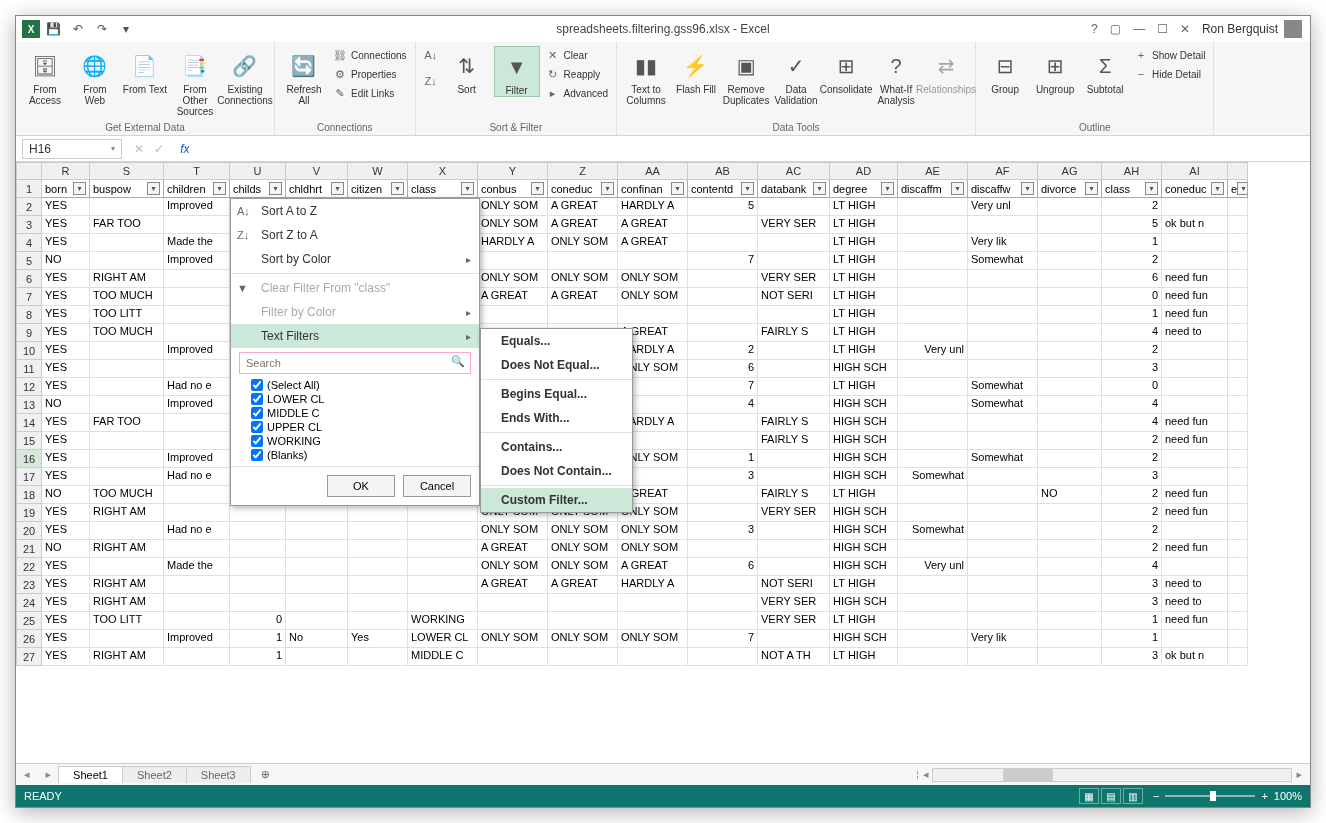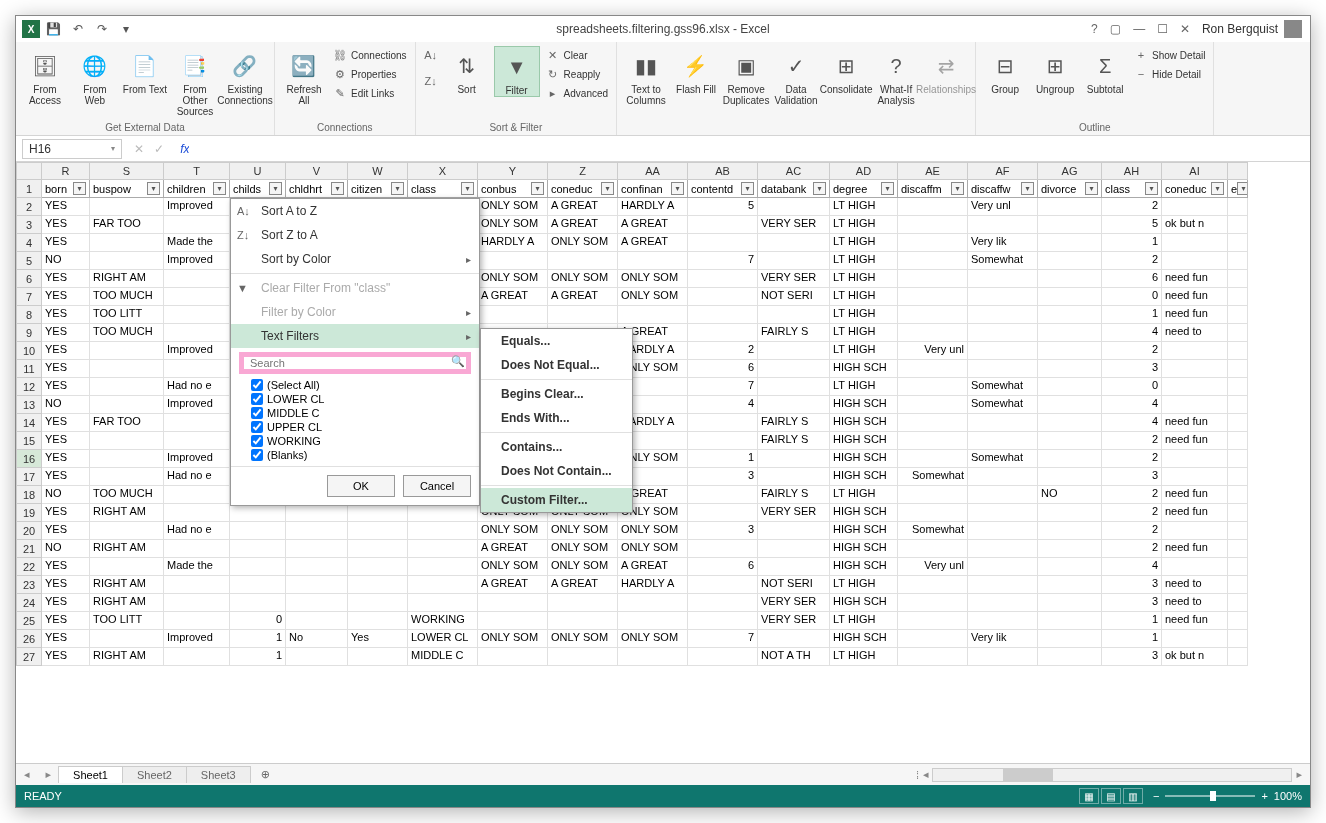--- a/index.html
+++ b/index.html
@@ -57,21 +57,21 @@
 
 
 .filter-dd { position: absolute; top: 0; left: 0; background: #fff; border: 1px solid #999; box-shadow: 2px 2px 6px rgba(0,0,0,0.3); z-index: 10; font-size: 12px; }
 .dd-item { padding: 5px 28px 5px 30px; display: flex; align-items: center; gap: 8px; color: #333; position: relative; }
 .dd-item.disabled { color: #aaa; }
 .dd-item .dd-icon { position: absolute; left: 6px; width: 16px; font-size: 11px; color: #666; }
 .dd-item.has-sub::after { content: '▸'; position: absolute; right: 8px; font-size: 10px; color: #666; }
 .dd-item.sub-active { background: #cce8d8; }
 .dd-sep { height: 1px; background: #e0e0e0; margin: 2px 0; }
 .dd-search { margin: 4px 8px; }
-.dd-search input { width: 100%; height: 22px; border: 5px solid #f9a8d4; padding: 0 22px 0 6px; font-size: 11px; }
+.dd-search input { width: 100%; height: 22px; border: 1px solid #f9a8d4; padding: 0 22px 0 6px; font-size: 11px; }
 .dd-search-wrap { position: relative; }
 .dd-search-wrap::after { content: '🔍'; position: absolute; right: 6px; top: 3px; font-size: 11px; color: #888; }
 .dd-checks { margin: 4px 8px; max-height: 110px; overflow: auto; font-size: 11px; }
 .dd-check { display: flex; align-items: center; gap: 4px; padding: 1px 0 1px 12px; }
 .dd-check input { width: 12px; height: 12px; }
 .dd-buttons { display: flex; justify-content: flex-end; gap: 8px; padding: 8px; border-top: 1px solid #e0e0e0; }
 .dd-buttons button { width: 68px; height: 22px; font-size: 11px; border: 1px solid #999; background: #f5f5f5; }
 
 
 .submenu { position: absolute; background: #fff; border: 1px solid #999; box-shadow: 2px 2px 6px rgba(0,0,0,0.3); z-index: 11; font-size: 12px; min-width: 150px; }
@@ -237,20 +237,21 @@
           </div>
         <div class="rbtn-large">
             <div class="ricon">?</div>
             <div class="rlabel">What-If Analysis</div>
           </div>
         <div class="rbtn-large" style="opacity:0.5;">
             <div class="ricon">⇄</div>
             <div class="rlabel">Relationships</div>
           </div>
       </div>
+      <div class="rgroup-label">Data Tools</div>
     </div>
     <div class="rgroup">
       <div class="rgroup-content">
         <div class="rbtn-large">
             <div class="ricon">⊟</div>
             <div class="rlabel">Group</div>
           </div>
         <div class="rbtn-large">
             <div class="ricon">⊞</div>
             <div class="rlabel">Ungroup</div>
@@ -1019,21 +1020,21 @@
       <div class="dd-buttons">
         <button>OK</button>
         <button>Cancel</button>
       </div>
     </div>
 
     <div class="submenu" id="submenu" style="left: 464px; top: 166px; font-weight: bold;">
       <div class="sm-item">Equals...</div>
       <div class="sm-item">Does Not Equal...</div>
       <div class="sm-sep"></div>
-      <div class="sm-item">Begins Clear...</div>
+      <div class="sm-item">Begins Equal...</div>
       <div class="sm-item">Ends With...</div>
       <div class="sm-sep"></div>
       <div class="sm-item">Contains...</div>
       <div class="sm-item">Does Not Contain...</div>
       <div class="sm-sep"></div>
       <div class="sm-item hover">Custom Filter...</div>
     </div>
   </div>
 
   <div class="sheettabs">

